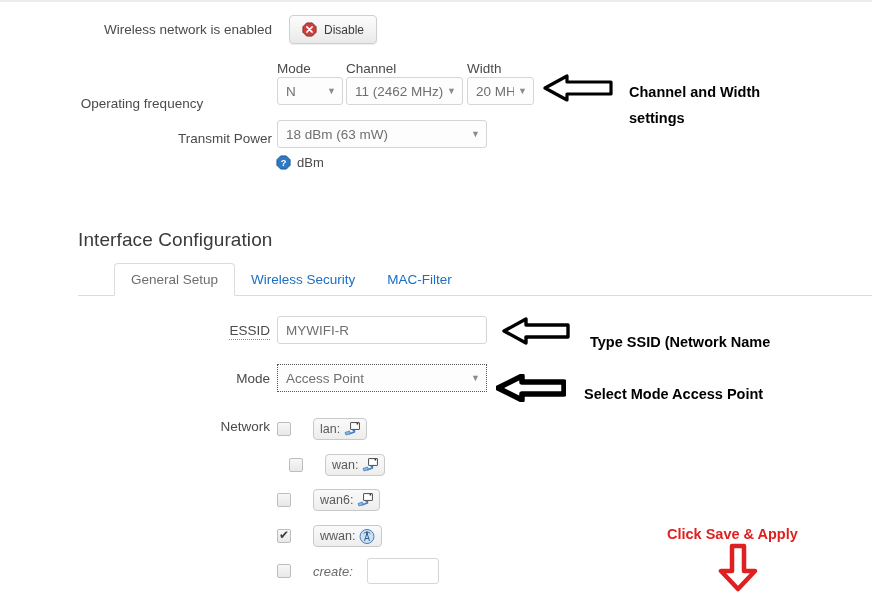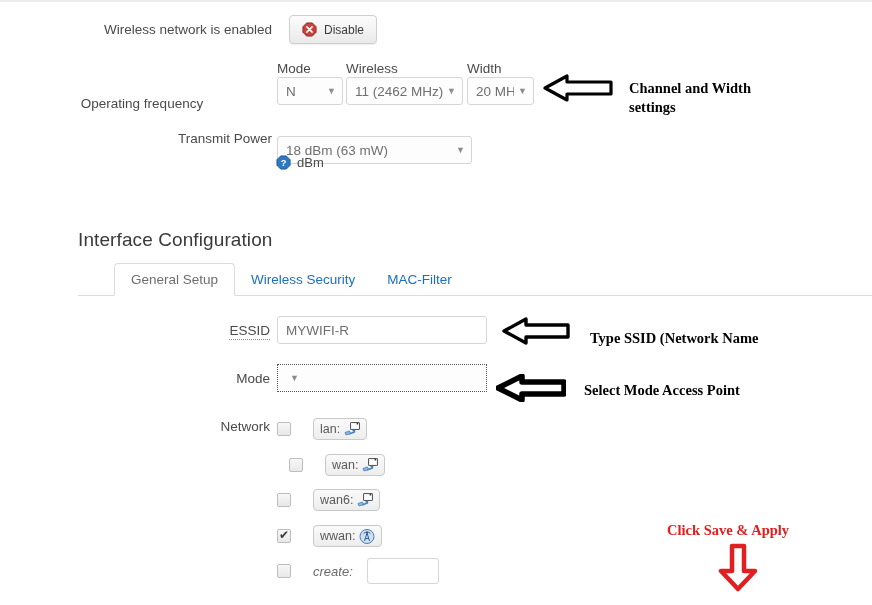--- a/index.html
+++ b/index.html
@@ -219,25 +219,25 @@
   .zone-badge svg { display: block; }
   .create-label {
     font-style: italic;
     color: #6b6b6b;
     font-size: 13px;
   }
 
   
   .anno-text {
     position: absolute;
-    font-family: Liberation Serif, serif;
+    font-family: Liberation Sans, sans-serif;
     font-weight: bold;
     font-size: 14.5px;
     color: #000000;
-    line-height: 19px;
+    line-height: 26px;
     white-space: pre-line;
   }
   .anno-text.red {
     color: #e02020;
     font-size: 14.5px;
   }
   .anno-arrow { position: absolute; }
 </style>
 </head>
 <body>
@@ -250,21 +250,21 @@
 
   <div class="btn-disable">
     <svg class="icon-stop" viewBox="0 0 16 16">
       <polygon points="5,1 11,1 15,5 15,11 11,15 5,15 1,11 1,5" fill="#c9413f" stroke="#8e2a28" stroke-width="1"></polygon>
       <path d="M5.2 5.2 L10.8 10.8 M10.8 5.2 L5.2 10.8" stroke="#ffffff" stroke-width="1.6" stroke-linecap="round"></path>
     </svg>
     <span>Disable</span>
   </div>
 
   <div class="col-cap" style="left:277px; top:61px;">Mode</div>
-  <div class="col-cap" style="left:346px; top:61px;">Wireless</div>
+  <div class="col-cap" style="left:346px; top:61px;">Channel</div>
   <div class="col-cap" style="left:467px; top:61px;">Width</div>
 
   <div class="field-label" style="position:absolute; left:0; top:96px; width:260px;text-align:center;">Operating frequency</div>
 
   <div class="sel" style="position:absolute; left:277px; top:77px; width:66px;">
     <span class="val">N</span>
     <span class="caret">▼</span>
   </div>
 
   <div class="sel" style="position:absolute; left:346px; top:77px; width:117px;">
@@ -272,21 +272,21 @@
     <span class="caret">▼</span>
   </div>
 
   <div class="sel" style="position:absolute; left:467px; top:77px; width:67px;">
     <span class="val">20 MHz</span>
     <span class="caret">▼</span>
   </div>
 
   <div class="field-label" style="position:absolute; left:0; top:131px; width:260px;">Transmit Power</div>
 
-  <div class="sel" style="position:absolute; left:277px; top:136px; width:195px;">
+  <div class="sel" style="position:absolute; left:277px; top:120px; width:210px;">
     <span class="val">18 dBm (63 mW)</span>
     <span class="caret">▼</span>
   </div>
 
   <div class="dbm-line">
     <svg class="icon-help" viewBox="0 0 16 16">
       <polygon points="5,1 11,1 15,5 15,11 11,15 5,15 1,11 1,5" fill="#2f78c4" stroke="#1d5590" stroke-width="1"></polygon>
       <text x="8" y="12" font-size="10" font-family="Liberation Sans, sans-serif" fill="#ffffff" text-anchor="middle" font-weight="bold">?</text>
     </svg>
     <span>dBm</span>
@@ -306,20 +306,21 @@
     </div>
   </div>
 
   <div class="field-label" style="position:absolute; left:0; top:323px; width:258px;">
     <span class="dotted-label">ESSID</span>
   </div>
   <input class="txt" type="text" style="position: absolute; left: 277px; top: 316px; width: 210px;" value="MYWIFI-R">
 
   <div class="field-label" style="position:absolute; left:0; top:371px; width:258px;">Mode</div>
   <div class="sel focused" style="position:absolute; left:277px; top:364px; width:210px;">
+    <span class="val">Access Point</span>
     <span class="caret">▼</span>
   </div>
 
   <div class="field-label" style="position:absolute; left:0; top:419px; width:258px;">Network</div>
 
   <div class="row" style="left:277px; top:418px; gap:22px;">
     <input class="cbox" type="checkbox" style="">
     <span class="zone-badge">
       <span>lan:</span>
       <svg width="16" height="14" viewBox="0 0 16 14">

